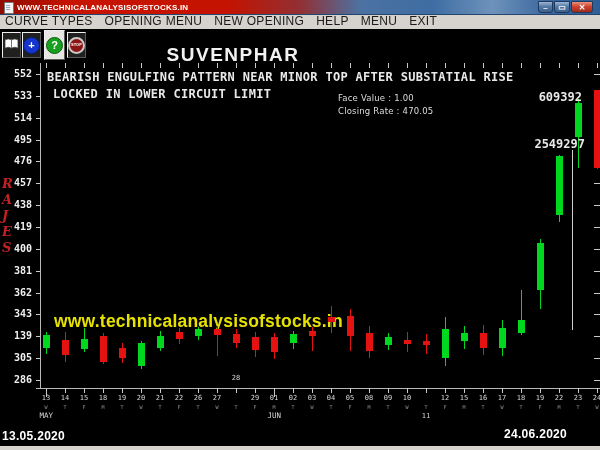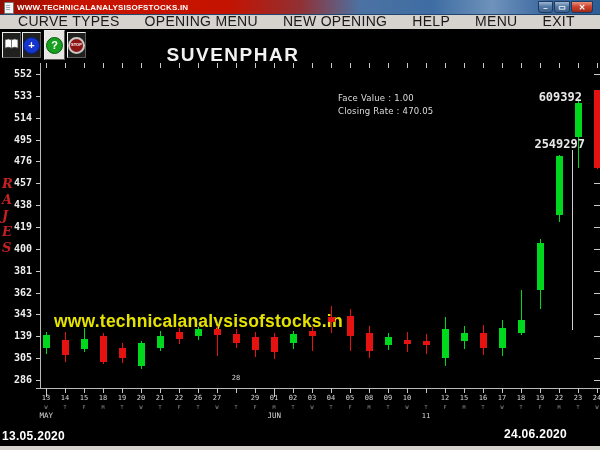--- a/index.html
+++ b/index.html
@@ -17,21 +17,21 @@
   .title-text{position:absolute;left:17px;top:3px;font-size:8px;font-weight:bold;
     color:#fff;letter-spacing:.2px;white-space:nowrap;}
   .winbtn{position:absolute;top:1px;height:12px;border:1px solid #1d3a5c;border-radius:0 0 3px 3px;
     color:#fff;font-size:8px;line-height:11px;text-align:center;font-weight:bold;
     background:linear-gradient(#9db7d4,#5479a4 45%,#3d618c);box-sizing:border-box;}
   .winbtn.close{background:linear-gradient(#e8927c,#cf4430 45%,#a02a18);}
   
   .menubar{position:absolute;left:0;top:15px;width:600px;height:14px;background:#d6d3ce;
     border-bottom:2px solid #d6d3ce;display:flex;align-items:center;gap:12px;
     padding-left:5px;box-sizing:border-box;}
-  .menu-item{font-size:14px;color:#1a1a1a;letter-spacing:.3px;white-space:nowrap;cursor:default;margin-left:13px;}
+  .menu-item{font-size:12px;color:#1a1a1a;letter-spacing:.3px;white-space:nowrap;cursor:default;}
   
   .toolbtn{position:absolute;top:32px;width:19px;height:26px;border:1px solid;
     border-color:#efefef #5a5a5a #5a5a5a #efefef;background:#20201e;box-sizing:border-box;
     display:flex;align-items:center;justify-content:center;}
   .toolbtn.light{background:#e8e6e2;}
   .circle-ic{width:15px;height:15px;border-radius:50%;color:#fff;font-size:11px;font-weight:bold;
     display:flex;align-items:center;justify-content:center;line-height:1;}
   
   .black-area{position:absolute;left:0;top:29px;width:600px;height:417px;background:#000;}
   .company{position:absolute;left:130px;top:36px;width:206px;text-align:center;color:#f2f2f2;
@@ -99,20 +99,22 @@
   </div>
   <div class="toolbtn light" style="left:44px;top:30px;width:21px;height:30px;">
     <span class="circle-ic" style="background:#17a01f;border:1px solid #0c5c10;">?</span>
   </div>
   <div class="toolbtn" style="left:67px;">
     <span class="circle-ic" style="background:#8e1414;border:2px solid #c9c9c9;font-size:4px;width:13px;height:13px;">STOP</span>
   </div>
 
   <div class="company">SUVENPHAR</div>
 
+  <div class="ann" style="left:47px;top:70px;">BEARISH ENGULFING PATTERN NEAR MINOR TOP AFTER SUBSTATIAL RISE</div>
+  <div class="ann" style="left:53px;top:87px;">LOCKED IN LOWER CIRCUIT LIMIT</div>
   <div class="fv" style="left:338px;top:93px;">Face Value   : 1.00</div>
   <div class="fv" style="left:338px;top:106px;">Closing Rate : 470.05</div>
 
   <div class="watermark">www.technicalanalysisofstocks.in</div>
 
   <div class="signature" id="signature">
       <span>R</span>
       <span>A</span>
       <span>J</span>
       <span>E</span>

